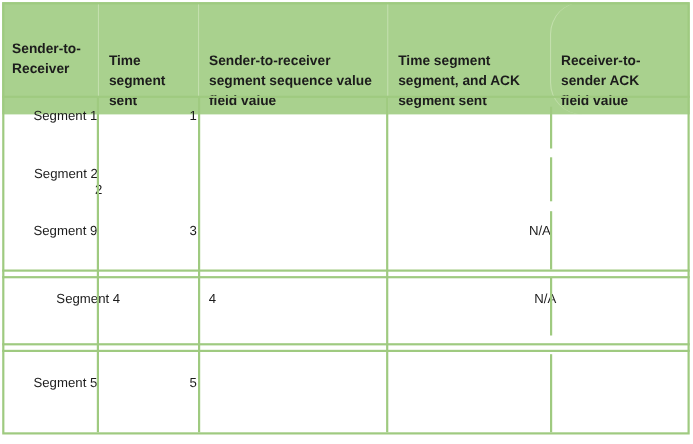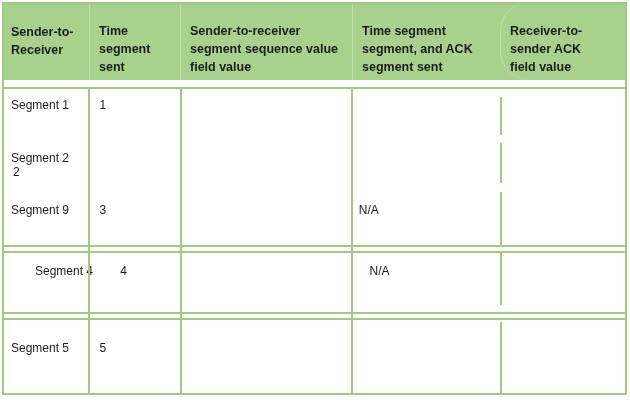--- a/index.html
+++ b/index.html
@@ -19,21 +19,21 @@
     width: 625px; height: 393px;
     box-sizing: border-box;
     border: 2px solid var(--grid, #9fca80);
     pointer-events: none;
     z-index: 5;
   }
   
   .header {
     position: absolute;
     left: 2px; top: 2px;
-    width: 625px; height: 78px;
+    width: 625px; height: 102px;
     background: var(--header-bg, #a9d18e);
     display: flex;
     z-index: 2;
   }
   .hc {
     box-sizing: border-box;
     display: flex;
     align-items: center;
     padding: 4px 9px;
     font-weight: bold;
@@ -49,20 +49,21 @@
   
   .row {
     position: absolute;
     left: 2px;
     width: 625px;
     display: flex;
     box-sizing: border-box;
     font-size: 12px;
     line-height: 14px;
     z-index: 3;
+    text-align: right;
   }
   .row.r1 { top: 88px;  height: 53px; padding-top: 10px; }
   .row.r2 { top: 141px; height: 52px; padding-top: 10px; flex-direction: column; }
   .row.r3 { top: 193px; height: 52px; padding-top: 10px; }
   .row.r4 { top: 252px; height: 60px; padding-top: 12px; padding-left: 24px; }
   .row.r5 { top: 320px; height: 75px; padding-top: 21px; }
   .bc { box-sizing: border-box; padding-left: 9px; }
   .bc.c1 { width: 87px; }
   .bc.c2 { width: 91px; padding-left: 11px; }
   .bc.c3 { width: 172px; }

